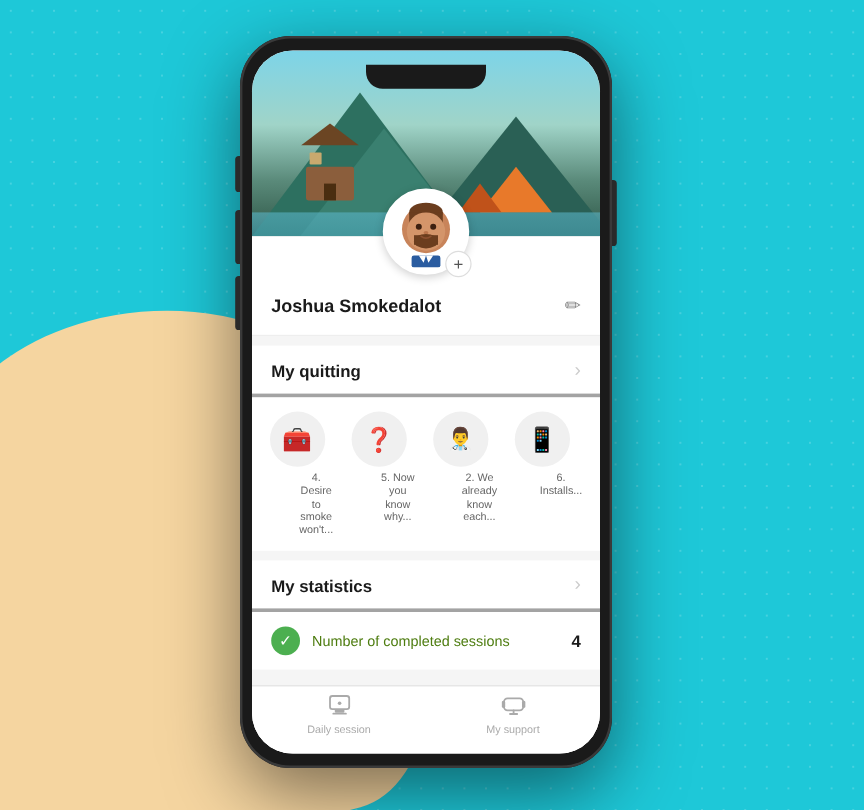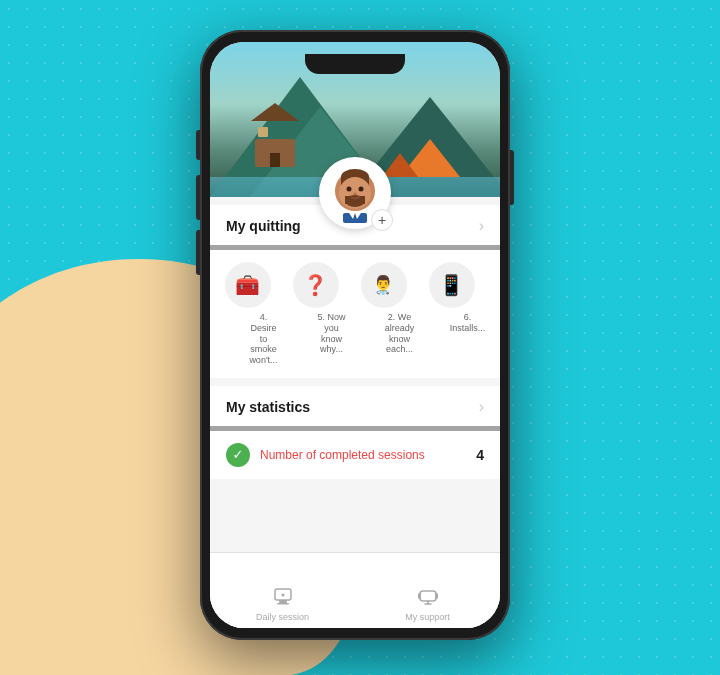--- a/index.html
+++ b/index.html
@@ -268,21 +268,21 @@
     .section {
       background: #fff;
       margin-top: 8px;
     }
 
     .section-header {
       display: flex;
       align-items: center;
       justify-content: space-between;
       padding: 12px 16px 10px;
-      border-bottom: 5px solid #a3a3a3;
+      border-bottom: 3px solid #a3a3a3;
     }
 
     .section-title {
       font-size: 14px;
       font-weight: 600;
       color: #1a1a1a;
     }
 
     .chevron {
       color: #ccc;
@@ -349,41 +349,41 @@
       flex-shrink: 0;
     }
 
     .check-icon {
       color: #fff;
       font-size: 13px;
     }
 
     .stats-label {
       font-size: 12px;
-      color: #ef4444;
+      color: #4d7c0f;
       flex: 1;
     }
 
     .stats-value {
       font-size: 14px;
       font-weight: 700;
       color: #1a1a1a;
     }
 
     
     .bottom-nav {
       position: absolute;
       bottom: 0;
       left: 0;
       right: 0;
-      height: 76px;
+      height: 57px;
       background: #fff;
       border-top: 1px solid #e0e0e0;
       display: flex;
-      align-items: flex-end;
+      align-items: flex-start;
     }
 
     .nav-item {
       flex: 1;
       display: flex;
       flex-direction: column;
       align-items: center;
       justify-content: center;
       gap: 2px;
       cursor: pointer;
@@ -531,20 +531,24 @@
           <polygon points="30,50 36,50 32,56" fill="#fff"></polygon>
         </svg>
       </div>
       <div class="add-btn">
         <span>+</span>
       </div>
     </div>
 
     <div class="profile-content">
 
+      <div class="name-row">
+        <span class="user-name">Joshua Smokedalot</span>
+        <span class="edit-icon">✏</span>
+      </div>
 
       <div class="section">
         <div class="section-header">
           <span class="section-title">My quitting</span>
           <span class="chevron">›</span>
         </div>
         <div class="quitting-items">
 
           <div class="quitting-item">
             <div class="item-icon-circle">🧰</div>

